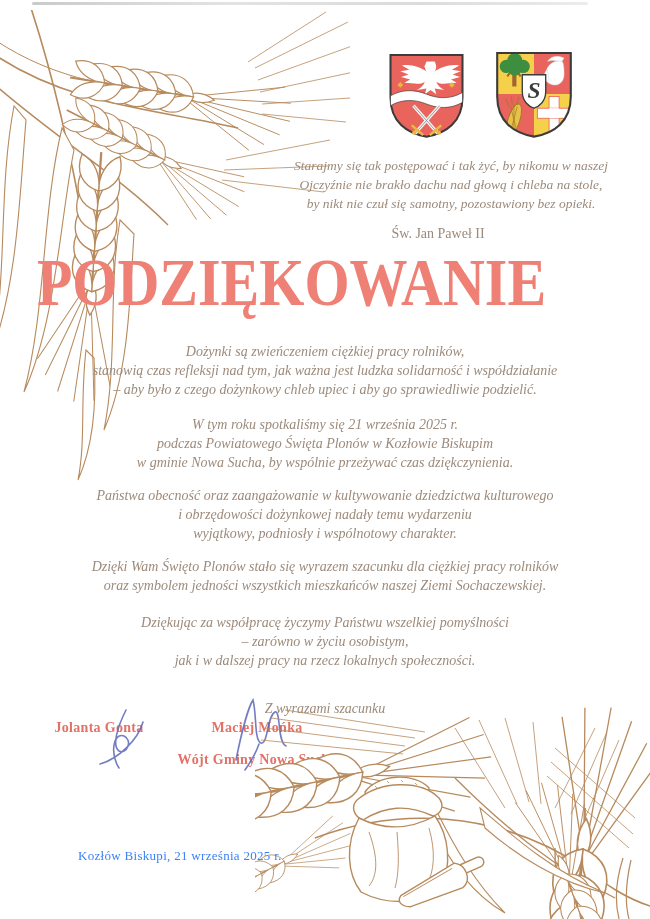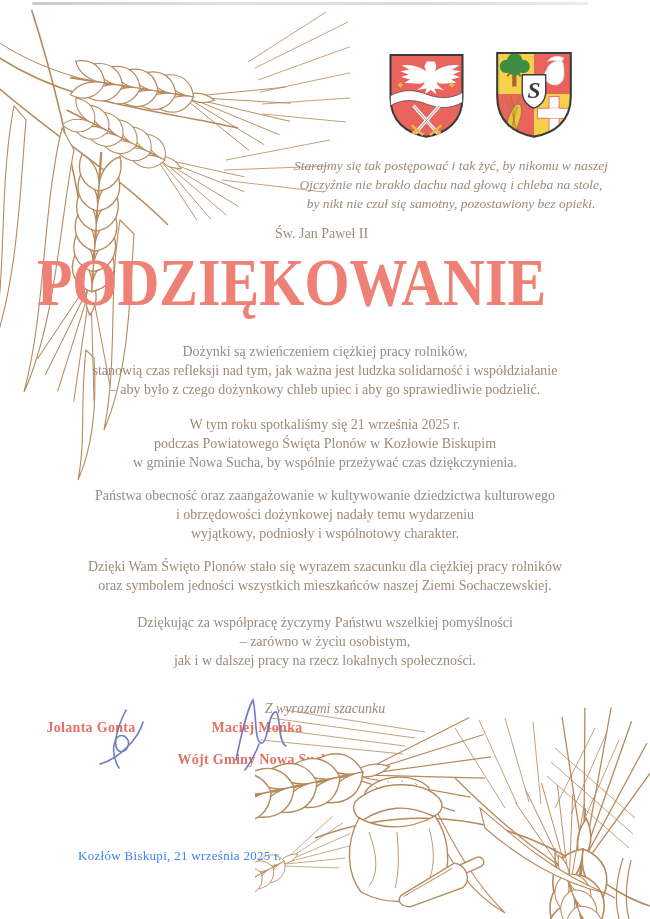--- a/index.html
+++ b/index.html
@@ -17,40 +17,40 @@
   }
   .deco{position:absolute;pointer-events:none;}
   .crest{position:absolute;}
   .quote-block{
     position:absolute;top:156px;left:275px;width:352px;
     color:#9c8a7b;font-style:italic;font-size:13.5px;line-height:19px;
     text-align:center;white-space:pre-line;
   }
   .quote-attrib{
     position:absolute;top:226px;left:275px;width:326px;
-    color:#9c8a7b;font-size:14px;text-align:left;font-style:normal;
+    color:#9c8a7b;font-size:14px;text-align:center;font-style:normal;
   }
   .doc-title{
     position:absolute;top:250px;left:0;width:583px;text-align:center;
     color:#ef8076;font-weight:bold;font-size:58px;line-height:1;
     letter-spacing:0px;
   }
   .doc-title .stretch{display:inline-block;transform:scaleY(1.15);transform-origin:top center;}
   .para{
     position:absolute;left:30px;width:590px;
-    color:#9c8a7b;font-size:14px;line-height:19px;
+    color:#9c8a7b;font-style:italic;font-size:14px;line-height:19px;
     text-align:center;white-space:pre-line;
   }
   .p1{top:342px;} .p2{top:415px;} .p3{top:486px;} .p4{top:557px;} .p5{top:613px;}
   .closing{
     position:absolute;top:685px;left:30px;width:590px;text-align:center;
     color:#9c8a7b;font-style:italic;font-size:14px;margin-top:16px;
   }
   .sig-col{position:absolute;top:720px;width:170px;text-align:center;color:#e47166;}
-  .sig-left{left:6px;} .sig-right{left:172px;}
+  .sig-left{left:14px;} .sig-right{left:172px;}
   .sig-name{font-size:14px;font-weight:bold;letter-spacing:.3px;}
   .sig-role{margin-top:16px;font-size:14px;font-weight:bold;letter-spacing:.3px;}
   .ink{position:absolute;pointer-events:none;}
   .place-date{
     position:absolute;top:848px;left:78px;
     color:#3b82f6;font-size:13px;letter-spacing:.3px;
   }
 </style>
 </head>
 <body>

